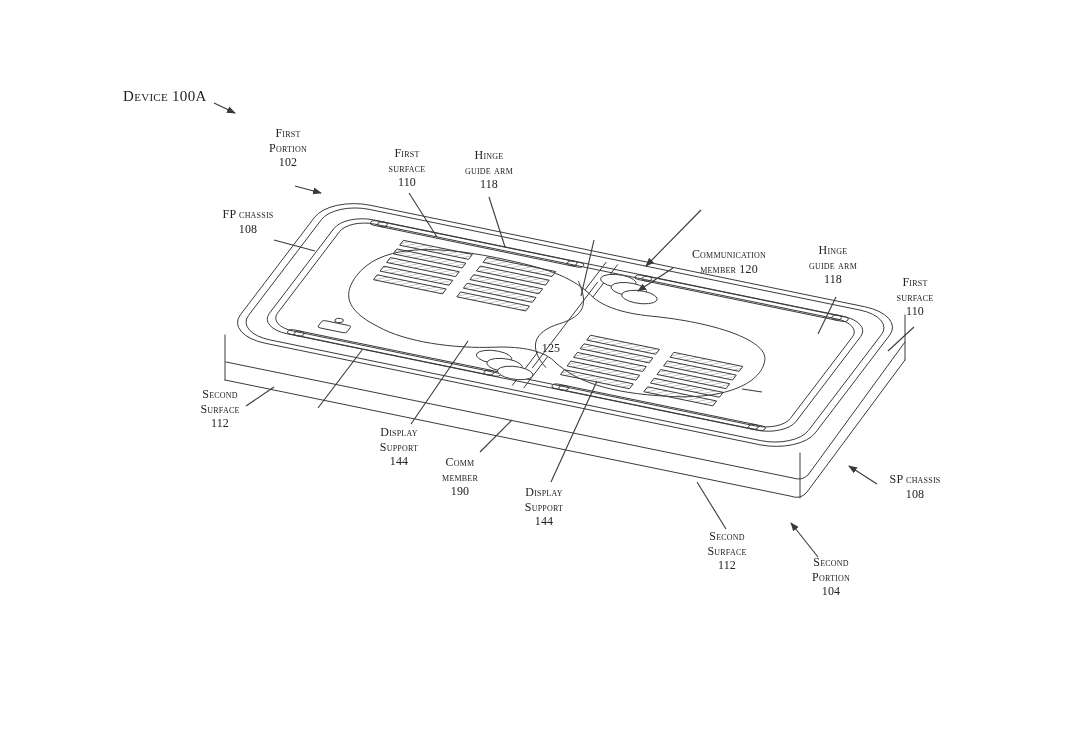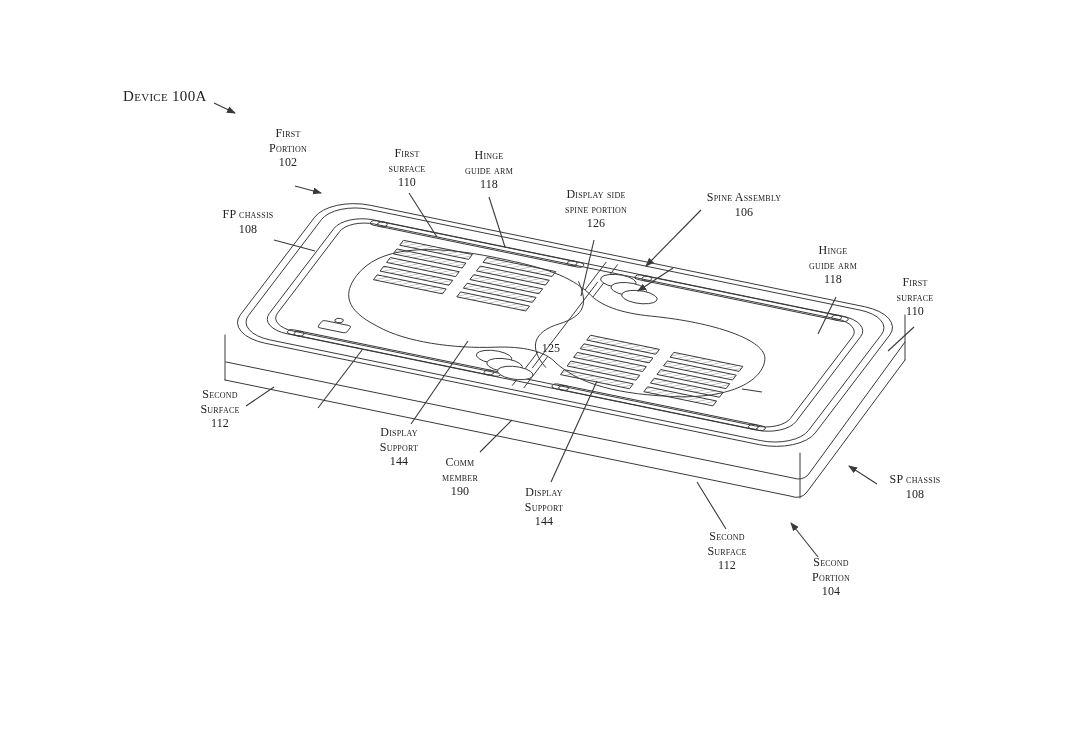--- a/index.html
+++ b/index.html
@@ -185,31 +185,26 @@
     <div>surface</div>
     <div>110</div>
   </div>
 
   <div class="lbl" style="left:489px;top:148px">
     <div>Hinge</div>
     <div>guide arm</div>
     <div>118</div>
   </div>
 
-  <div class="lbl" style="left:596px;top:187px">
-    <div>Display side</div>
-    <div>spine portion</div>
-    <div>126</div>
-  </div>
-
-  <div class="lbl" style="left:744px;top:190px">
-    <div>Spine Assembly</div>
-    <div>106</div>
-  </div>
-
+
+
+  <div class="lbl" style="left:729px;top:247px">
+    <div>Communication</div>
+    <div>member 120</div>
+  </div>
 
   <div class="lbl" style="left:833px;top:243px">
     <div>Hinge</div>
     <div>guide arm</div>
     <div>118</div>
   </div>
 
   <div class="lbl" style="left:915px;top:275px">
     <div>First</div>
     <div>surface</div>

